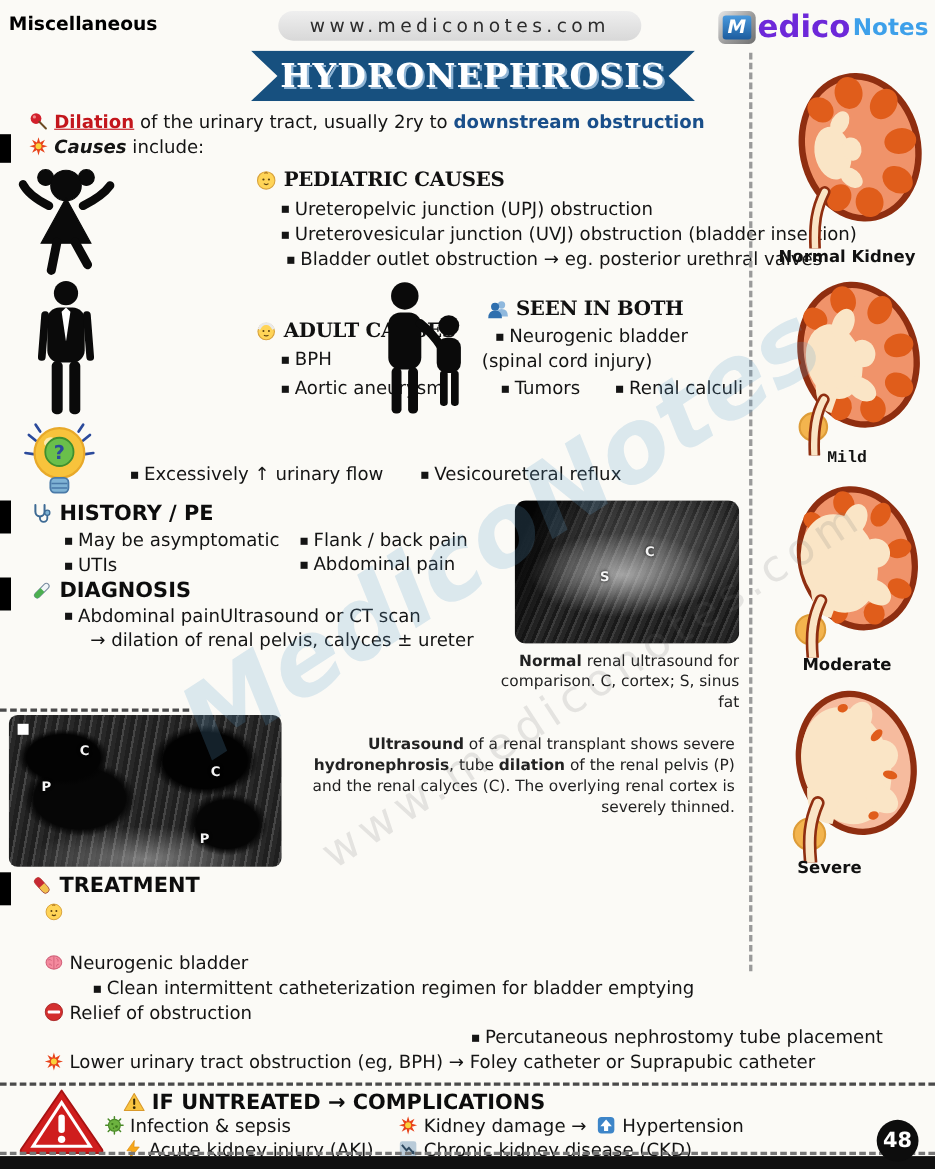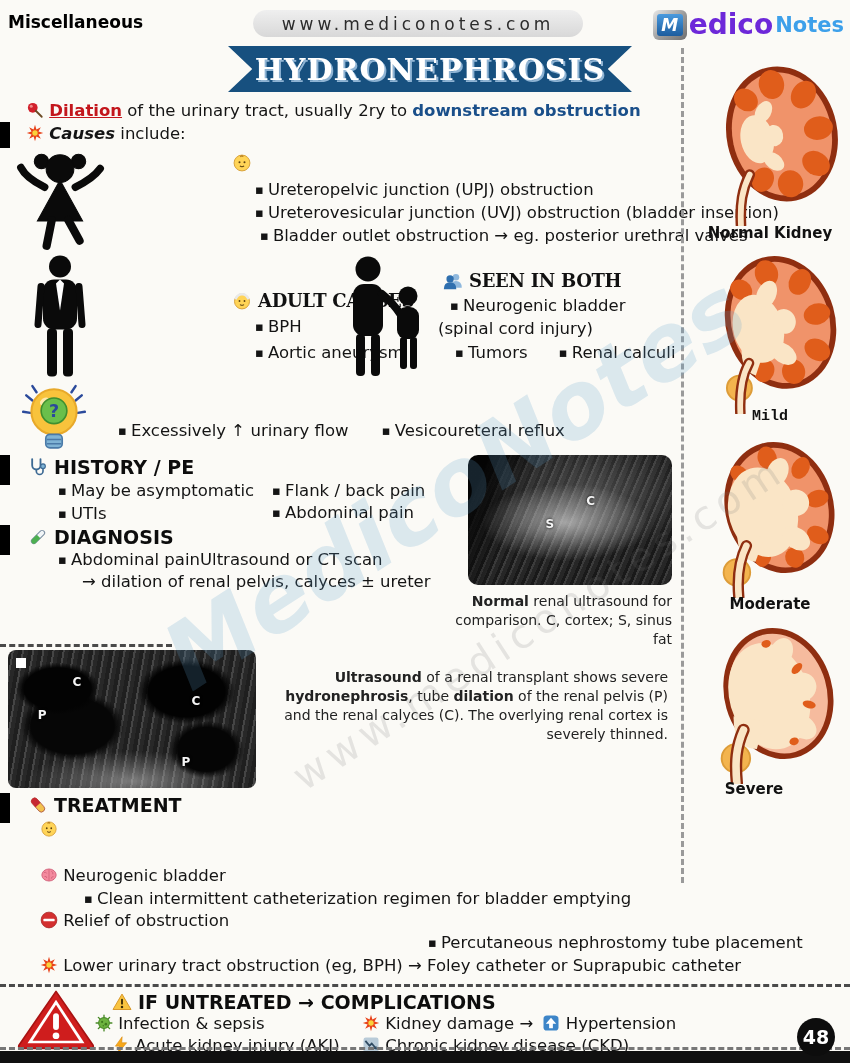--- a/index.html
+++ b/index.html
@@ -193,20 +193,21 @@
       <polygon points="45,33 23,73 67,73"></polygon>
       <path d="M37,72 L32,97" stroke-width="8" stroke-linecap="round"></path>
       <path d="M53,72 L64,92" stroke-width="8" stroke-linecap="round"></path>
     </g>
   </svg>
 
   <div class="abs hdr-row" style="left:232px;top:153px;">
     <svg class="icon20">
         <use href="#sym-baby"></use>
       </svg>
+    <span class="slab-header">PEDIATRIC CAUSES</span>
   </div>
   <div class="abs txt b" style="left:255px;top:180px;">Ureteropelvic junction (UPJ) obstruction</div>
   <div class="abs txt b" style="left:255px;top:203px;">Ureterovesicular junction (UVJ) obstruction (bladder insertion)</div>
   <div class="abs txt b" style="left:260px;top:226px;">Bladder outlet obstruction → eg. posterior urethral valves</div>
 
   <svg class="abs" style="left:30px;top:254px;" width="60" height="126" viewBox="0 0 60 125">
     <g fill="#0a0a0a">
       <circle cx="30" cy="12" r="11"></circle>
       <rect x="13" y="25" width="34" height="50" rx="11"></rect>
       <path d="M11,32 L8,70" stroke="#0a0a0a" stroke-width="7" stroke-linecap="round"></path>

